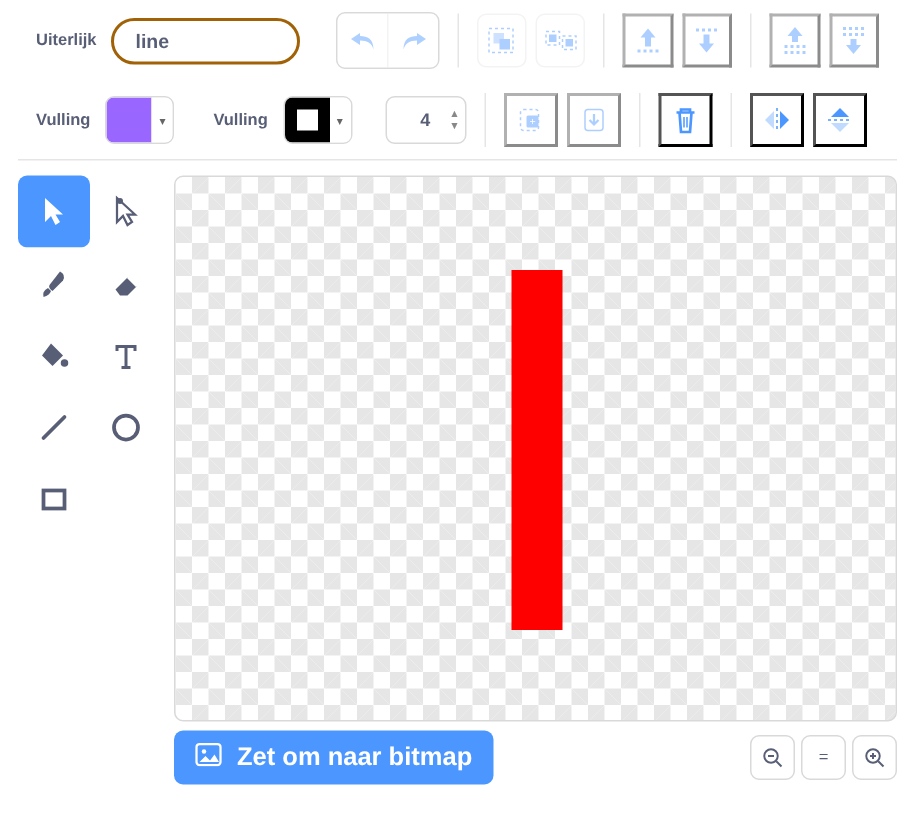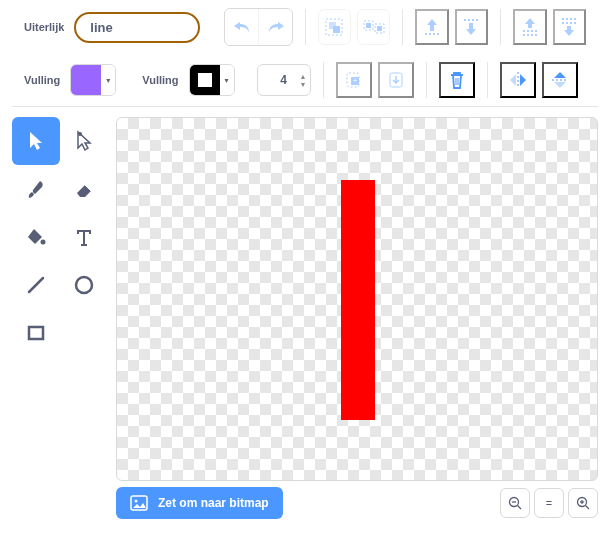--- a/index.html
+++ b/index.html
@@ -172,28 +172,27 @@
     top: 62px;
   }
   .bottom-bar {
     display: flex;
     align-items: center;
     justify-content: space-between;
     margin-top: 6px;
   }
   .convert-btn {
     display: flex;
-    align-items: center;
     gap: 10px;
     background: #4c97ff;
     color: #fff;
     border: none;
     border-radius: 6px;
     padding: 8px 14px;
-    font-size: 12px;
+    font-size: 17px;
     font-weight: 600;
     cursor: pointer;
   }
   .zoom-group {
     display: flex;
     gap: 4px;
   }
   .zoom-btn {
     width: 30px;
     height: 30px;

